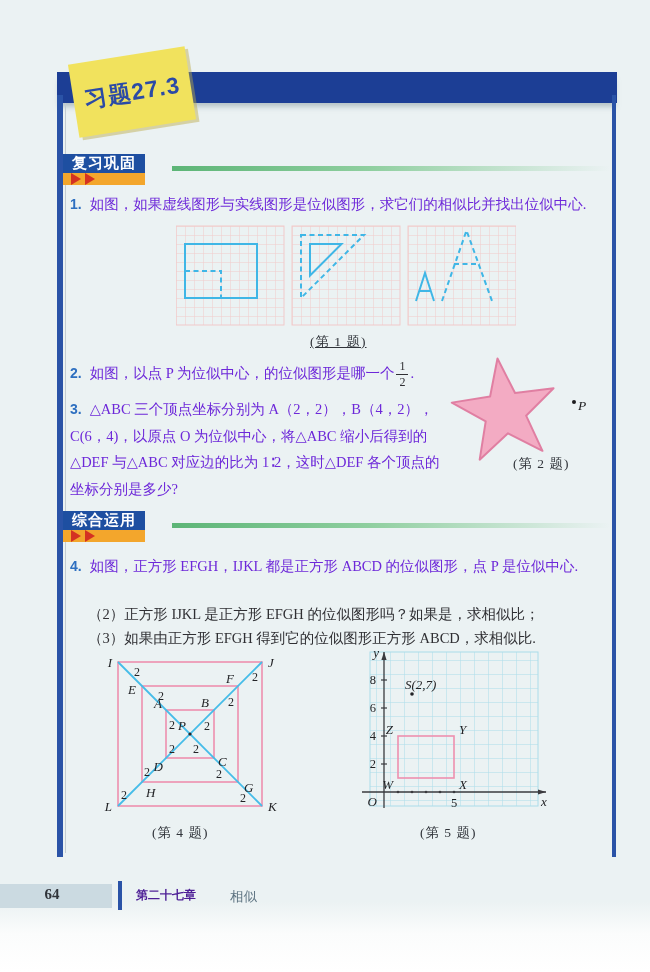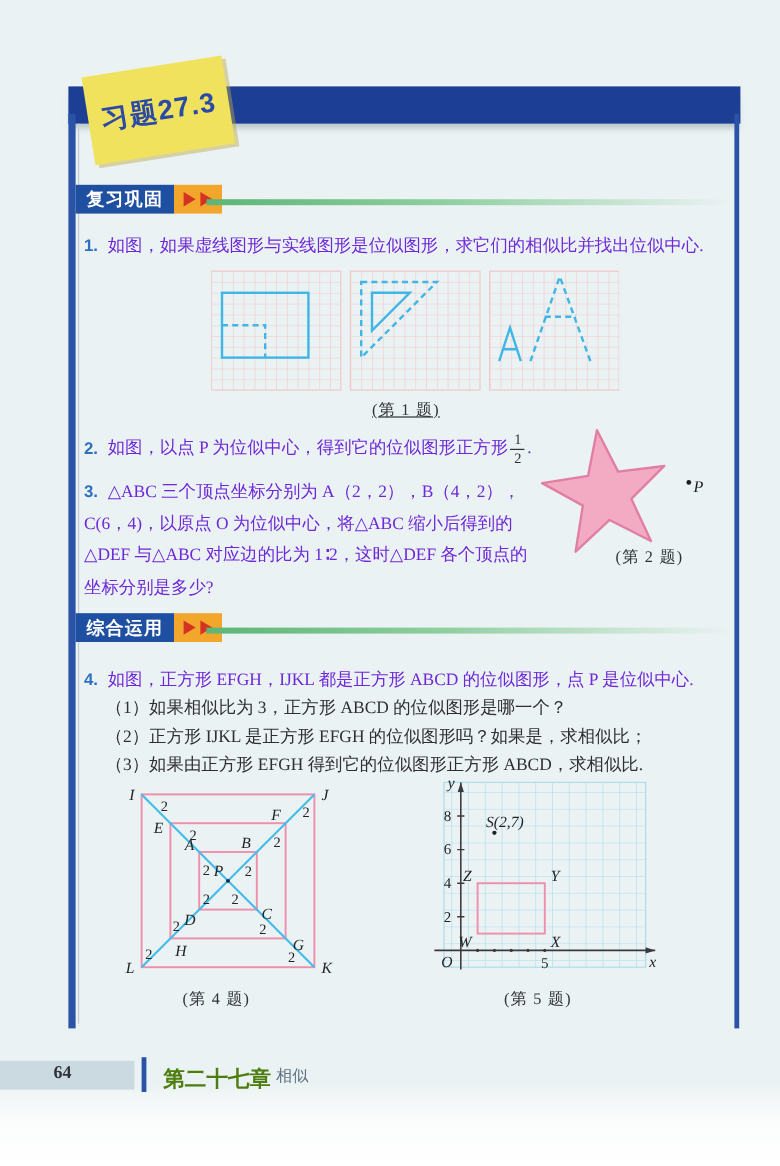--- a/index.html
+++ b/index.html
@@ -11,21 +11,21 @@
   #header-bar{position:absolute;left:57px;top:72px;width:560px;height:31px;background:#1c3e95;
     box-shadow:0 6px 5px -2px rgba(140,158,164,.55);}
   #left-rail{position:absolute;left:57px;top:95px;width:6px;height:762px;background:#2a53a7;}
   #left-rail-inner{position:absolute;left:65px;top:103px;width:1px;height:750px;background:#c2ccd2;}
   #right-rail{position:absolute;left:612px;top:95px;width:4px;height:762px;background:#2a53a7;}
   #sticky-note{position:absolute;left:73px;top:55px;width:118px;height:74px;background:#f1e25d;
     transform:rotate(-9deg);box-shadow:3px 3px 0 rgba(186,168,70,.45);display:flex;align-items:center;justify-content:center;}
   #sticky-note .note-text{font-family:"Liberation Sans","DejaVu Sans",sans-serif;font-weight:bold;
     font-size:23px;color:#2b4aa6;letter-spacing:1px;}
   
-  .section-head{position:absolute;left:63px;height:24px;display:flex;align-items:stretch;}
+  .section-head{position:absolute;left:63px;height:24px;display:flex;align-items:stretch;flex-direction:column;}
   .section-label{background:#1e4fa1;color:#ffffff;font-family:"Liberation Sans","DejaVu Sans",sans-serif;
     font-weight:bold;font-size:15px;display:flex;align-items:center;padding:0 9px;letter-spacing:1px;}
   .section-arrows{background:#f3a62c;display:flex;align-items:center;padding:0 8px;}
   .tri{width:0;height:0;border-top:6px solid transparent;border-bottom:6px solid transparent;
     border-left:10px solid #d43222;margin-right:4px;}
   .tri:last-child{margin-right:0;}
   .section-rule{position:absolute;height:5px;background:linear-gradient(to right,#5cb576 0%,#8fcf9f 45%,rgba(160,210,175,0) 100%);}
   
   .problem{position:absolute;font-size:14.5px;color:#2f2f33;line-height:24px;}
   .pnum{font-family:"Liberation Sans","DejaVu Sans",sans-serif;font-weight:bold;color:#2d6fc0;
@@ -43,21 +43,21 @@
   
   #star-p-label{position:absolute;left:572px;top:398px;font-size:14px;color:#1c1c1e;}
   #star-p-label .dot{display:inline-block;width:4px;height:4px;border-radius:50%;background:#1c1c1e;
     vertical-align:6px;margin-right:2px;}
   #star-p-label i{font-size:13.5px;}
   
   #footer-band{position:absolute;left:0;top:884px;width:112px;height:24px;background:#cbdae1;}
   #footer-pagenum{position:absolute;left:0;top:886px;width:104px;text-align:center;
     font-family:Liberation Serif, serif;font-size:15px;font-weight:bold;color:#30343a;}
   #footer-bar{position:absolute;left:118px;top:881px;width:4px;height:29px;background:#2a53a7;}
-  #footer-chapter{position:absolute;left:136px;top:887px;font-size:18px;color:#4d7c0f;font-weight:bold;}
+  #footer-chapter{position:absolute;left:136px;top:887px;font-size:12px;color:#4c1d95;font-weight:bold;}
   #footer-chapter-title{position:absolute;left:230px;top:888px;font-size:13.5px;color:#5c7280;}
 </style>
 </head>
 <body>
 
 <div id="page">
 
   <div id="header-bar"></div>
   <div id="left-rail"></div>
   <div id="left-rail-inner"></div>
@@ -101,21 +101,21 @@
 
     <g transform="translate(232,2)">
       <rect x="0" y="0" width="108" height="99" fill="url(#gridpink)" stroke="#f1c9ca"></rect>
       <path d="M34 75 L58.5 4.5 L84 75 M46 38 H72" fill="none" stroke="#3fb6e6" stroke-width="2" stroke-dasharray="5 3.5"></path>
       <path d="M8 75 L17 47 L26 75 M11 65 H23" fill="none" stroke="#3fb6e6" stroke-width="2"></path>
     </g>
   </svg>
   <div class="caption" style="left:310px;top:333px;text-decoration:underline;">(第 1 题)</div>
 
   <div class="problem" style="left:70px;top:360px;width:390px;">
-    <span class="pnum">2.</span><span class="ptext">如图，以点 P 为位似中心，得到它的位似图形正方形</span><span class="frac"><span class="num">1</span><span class="den">2</span></span><span class="ptext">.</span>
+    <span class="pnum">2.</span><span class="ptext">如图，以点 P 为位似中心，的位似图形是哪一个</span><span class="frac"><span class="num">1</span><span class="den">2</span></span><span class="ptext">.</span>
   </div>
 
   <div class="problem" style="left:70px;top:396px;width:382px;line-height:26.5px;">
     <span class="pnum">3.</span><span class="ptext">△ABC 三个顶点坐标分别为 A（2，2），B（4，2），C(6，4)，以原点 O 为位似中心，将△ABC 缩小后得到的△DEF 与△ABC 对应边的比为 1∶2，这时△DEF 各个顶点的坐标分别是多少?</span>
   </div>
 
   <svg width="112" height="106" style="position:absolute;left:450px;top:356px;">
     <polygon points="55,2 67.6,38.6 106.4,39.3 75.4,62.6 86.7,99.7 55,77.5 23.3,99.7 34.6,62.6 3.6,39.3 42.4,38.6" transform="rotate(-8 55 56)" fill="#f3abc3" stroke="#e07fa2" stroke-width="2" stroke-linejoin="round"></polygon>
   </svg>
   <div id="star-p-label">
@@ -128,21 +128,20 @@
     <span class="section-arrows">
       <span class="tri"></span>
       <span class="tri"></span>
     </span>
   </div>
   <div class="section-rule" style="left:172px;top:523px;width:438px;"></div>
 
   <div class="problem" style="left:70px;top:554px;width:530px;">
     <span class="pnum">4.</span><span class="ptext">如图，正方形 EFGH，IJKL 都是正方形 ABCD 的位似图形，点 P 是位似中心.</span>
   </div>
-  <div class="problem" style="left:88px;top:578px;width:512px;">（1）如果相似比为 3，正方形 ABCD 的位似图形是哪一个？</div>
   <div class="problem" style="left:88px;top:602px;width:512px;">（2）正方形 IJKL 是正方形 EFGH 的位似图形吗？如果是，求相似比；</div>
   <div class="problem" style="left:88px;top:626px;width:512px;">（3）如果由正方形 EFGH 得到它的位似图形正方形 ABCD，求相似比.</div>
 
   <svg width="204" height="172" style="position:absolute;left:88px;top:650px;">
 
     <rect x="30" y="12" width="144" height="144" fill="none" stroke="#ee8fae" stroke-width="1.6"></rect>
     <rect x="54" y="36" width="96" height="96" fill="none" stroke="#ee8fae" stroke-width="1.6"></rect>
     <rect x="78" y="60" width="48" height="48" fill="none" stroke="#ee8fae" stroke-width="1.6"></rect>
 
     <line x1="30" y1="12" x2="174" y2="156" stroke="#45bce8" stroke-width="1.8"></line>

